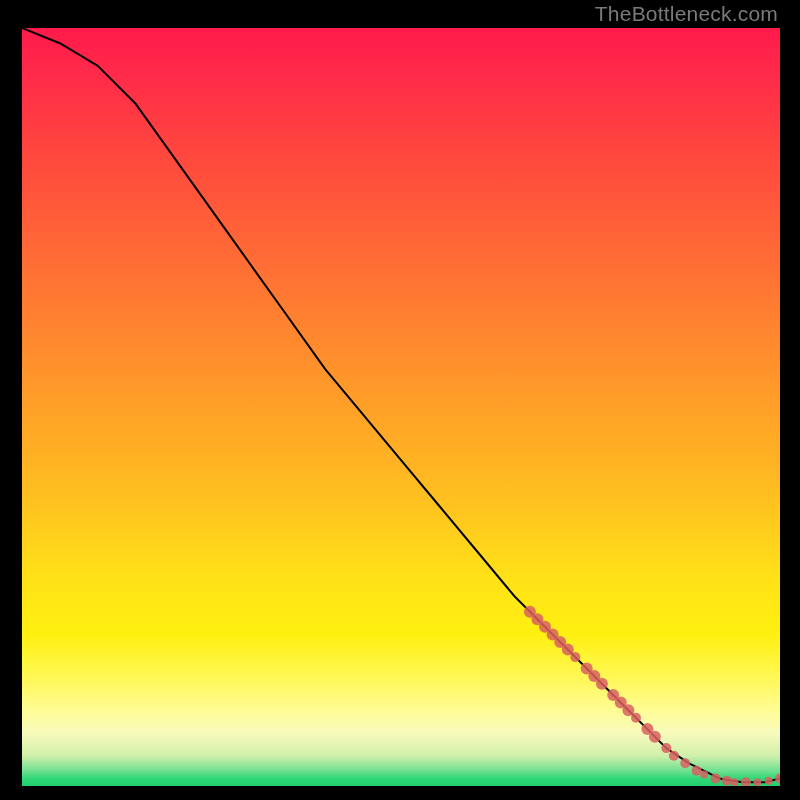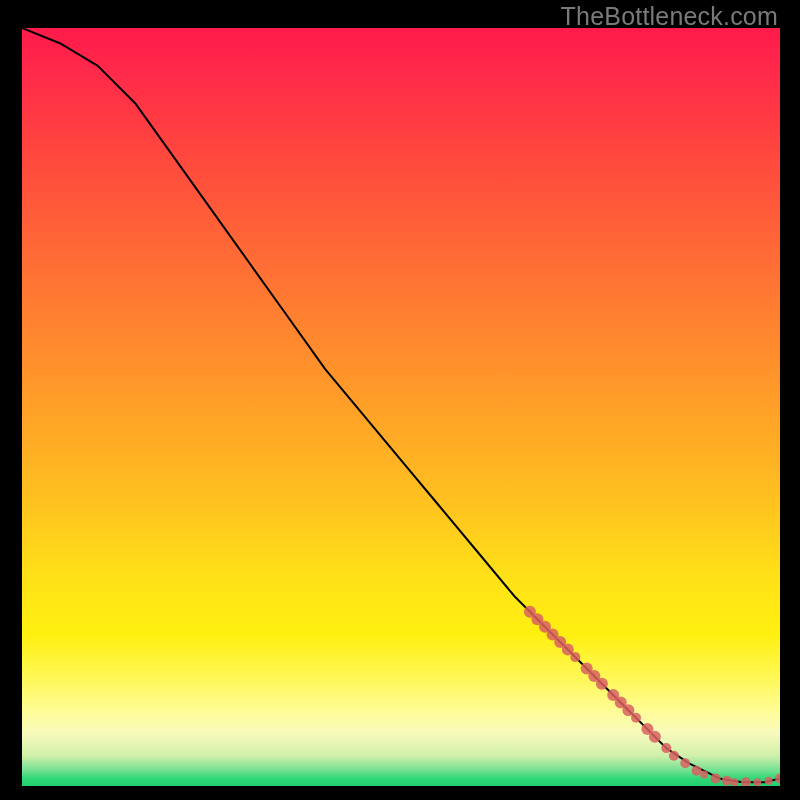--- a/index.html
+++ b/index.html
@@ -9,21 +9,21 @@
     background: #000;
     position: relative;
     font-family: Arial, Helvetica, sans-serif;
     overflow: hidden;
   }
   .attribution {
     position: absolute;
     top: 2px;
     right: 22px;
     color: #7a7a7a;
-    font-size: 25px;
+    font-size: 21px;
     font-weight: 500;
     letter-spacing: 0.2px;
   }
   .plot-area {
     position: absolute;
     top: 28px;
     left: 22px;
     width: 758px;
     height: 758px;
   }

